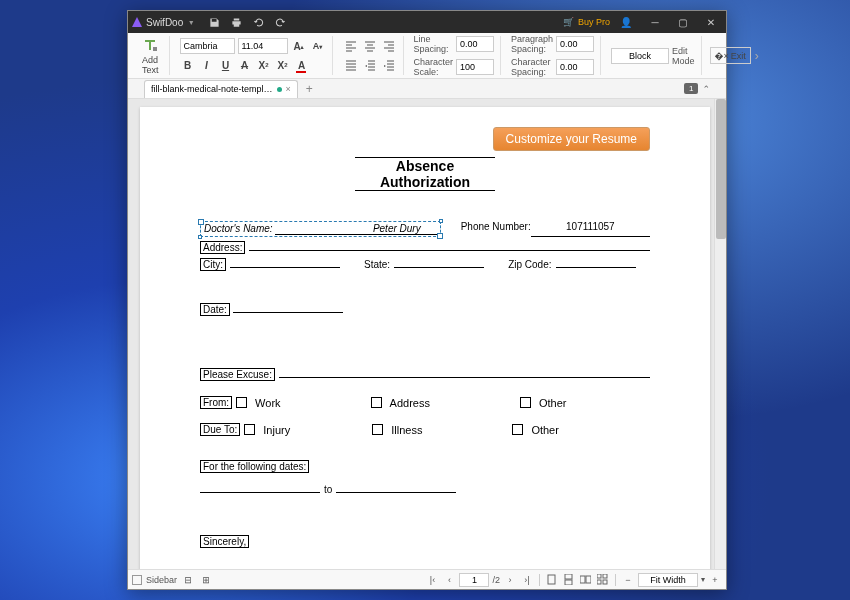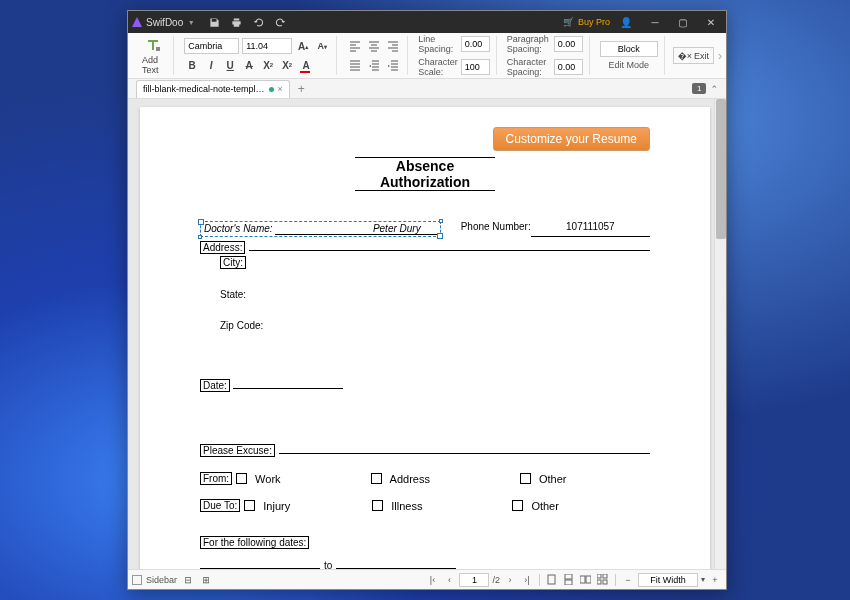--- a/index.html
+++ b/index.html
@@ -22,27 +22,27 @@
   
   .ribbon { background: #fafafa; border-bottom: 1px solid #ddd; display: flex; align-items: stretch; padding: 3px 4px; gap: 4px; font-size: 9px; color: #444; height: 46px; }
   .ribbon-group { display: flex; flex-direction: column; align-items: center; justify-content: center; border-right: 1px solid #e0e0e0; padding: 0 6px; gap: 2px; }
   .ribbon-group:last-child { border-right: none; }
   .add-text-box { display:flex; flex-direction:column; align-items:center; gap:2px; padding:0 4px;}
   .ribbon-row { display:flex; align-items:center; gap:3px; }
   .rb-btn { width: 16px; height: 16px; display:flex; align-items:center; justify-content:center; cursor:pointer; font-weight:bold; font-size: 10px;}
   .rb-input { border: 1px solid #ccc; height: 16px; font-size: 9px; padding: 0 3px; background: #fff;}
   .font-sel { width: 55px; }
   .size-sel { width: 50px; }
-  .val-sel { width: 29px; }
+  .val-sel { width: 38px; }
   .lbl { font-size: 9px; color: #555; }
-  .edit-mode-group { display:flex; flex-direction:column; align-items:center; gap:3px;}
+  .edit-mode-group { display:flex; flex-direction:row; align-items:center; gap:3px;}
   .block-sel { width: 58px; text-align: center;}
   .exit-btn { display:flex; align-items:center; gap:2px; border:1px solid #ccc; padding: 1px 4px; font-size: 9px; margin-left: 4px;}
   
-  .tabbar { height: 20px; background: #f4f4f4; border-bottom: 1px solid #ddd; display:flex; align-items:center; padding: 0 8px; font-size: 9px;}
+  .tabbar { height: 20px; background: #f4f4f4; border-bottom: 1px solid #ddd; display:flex; align-items:center; padding: 0 16px; font-size: 9px;}
   .doc-tab { display:flex; align-items:center; gap:4px; border: 1px solid #ccc; border-bottom:none; background:#fff; padding: 2px 6px; height:18px; border-radius: 3px 3px 0 0;}
   .tab-dot { width: 5px; height: 5px; border-radius: 50%; background: #2a8; }
   .tab-close { color: #888; cursor:pointer; }
   .tab-add { margin-left: 8px; color: #888; font-size: 12px; cursor:pointer; }
   .tab-page { margin-left:auto; background:#666; color:#fff; padding: 1px 5px; border-radius:2px; font-size:8px;}
   .tab-caret { margin-left: 4px; color:#666;}
   
   .viewport { flex: 1; display:flex; background: #e8e8e8; overflow:hidden; position:relative;}
   .page-area { flex:1; overflow:hidden; padding: 8px 0 0 8px; position:relative;}
   .page { background:#fff; width: 570px; margin: 0 auto; box-shadow: 0 1px 3px rgba(0,0,0,0.2); padding: 20px 60px; font-family: Cambria, Georgia, serif; font-size: 11px; color: #000; min-height: 700px;}
@@ -249,21 +249,21 @@
           <div style="flex:0.8; display:flex;">
             <span style="font-size:10px;">Phone Number:</span>
             <span class="field-line">107111057</span>
           </div>
         </div>
 
         <div class="field-row">
           <span class="field-label">Address:</span>
           <span class="field-line"></span>
         </div>
-        <div class="field-row" style="margin-bottom: 30px; flex-direction: column;">
+        <div class="field-row" style="margin-bottom: 30px;">
           <span class="field-label">City:</span>
           <span class="field-line" style="max-width:110px;"></span>
           <span style="font-size:10px; margin-left:20px;">State:</span>
           <span class="field-line" style="max-width:90px;"></span>
           <span style="font-size:10px; margin-left:20px;">Zip Code:</span>
           <span class="field-line" style="max-width:80px;"></span>
         </div>
 
         <div style="margin-bottom: 50px;">
           <span class="field-label">Date:</span>

